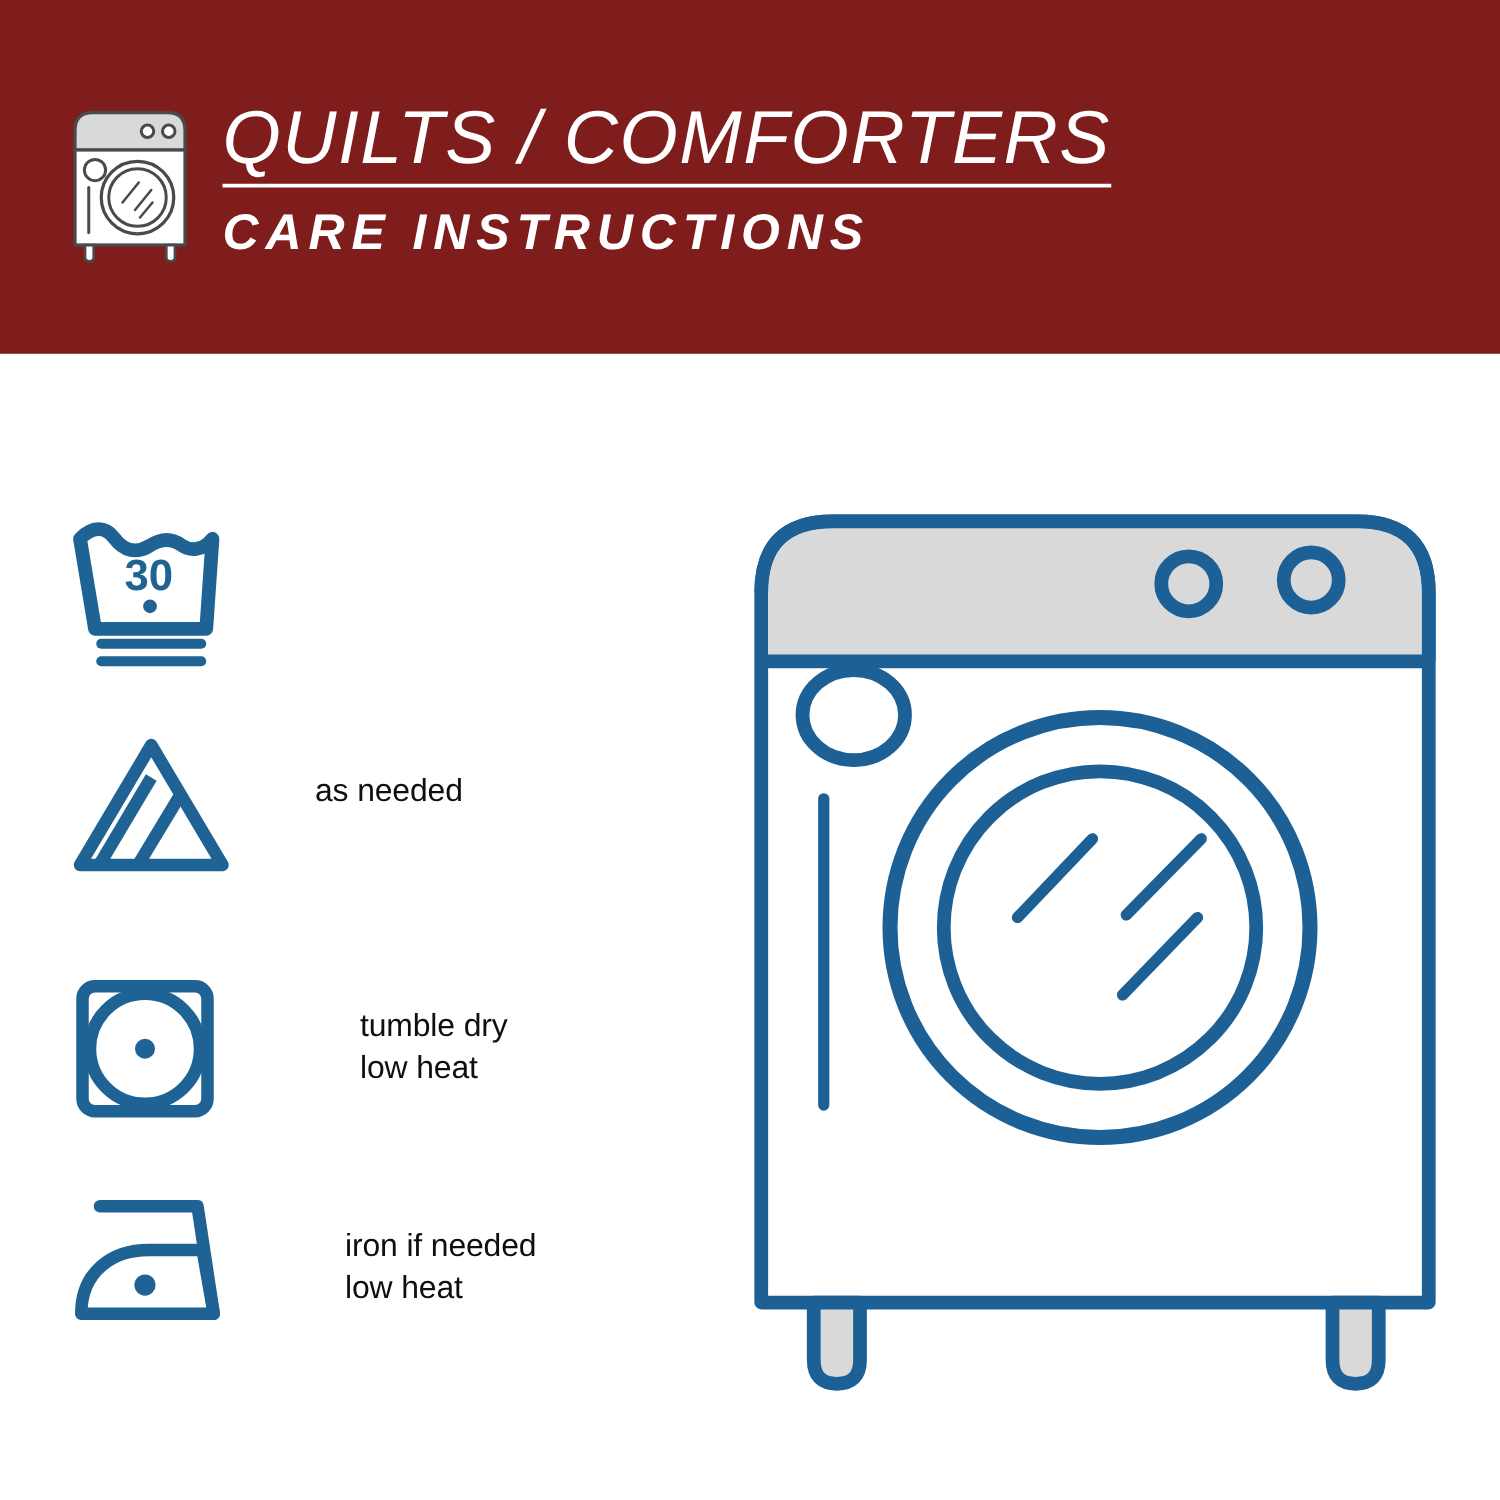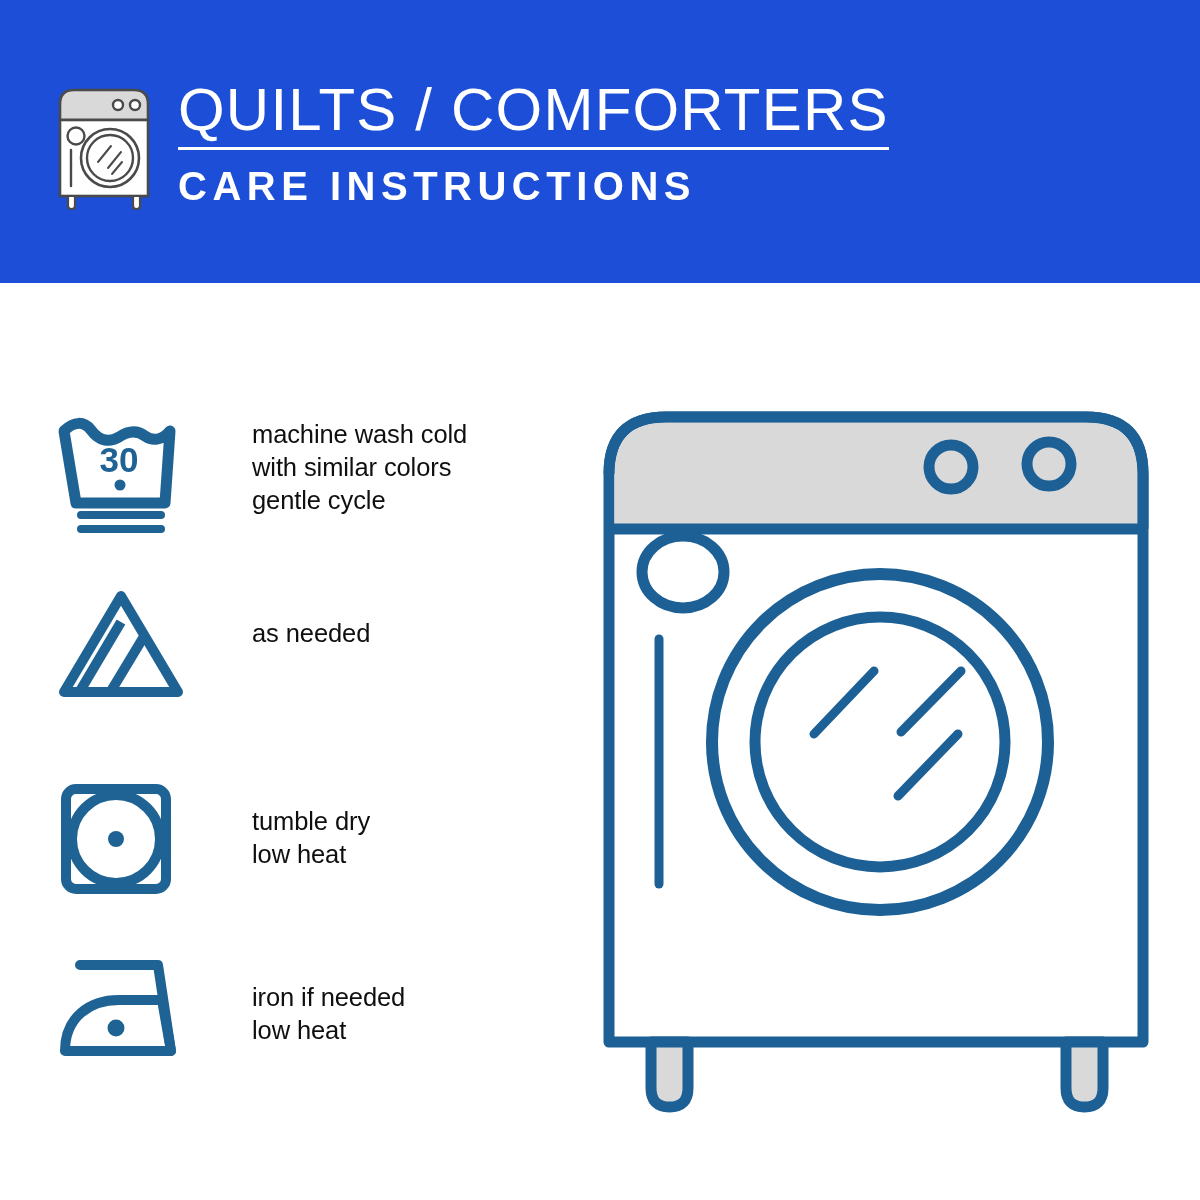--- a/index.html
+++ b/index.html
@@ -20,22 +20,23 @@
     background: #ffffff;
   }
 
   
   #header-band {
     position: absolute;
     left: 0;
     top: 0;
     width: 1200px;
     height: 283px;
-    background: #1d4ed8;
+    background: #7f1d1d;
     box-sizing: border-box;
+    font-style: italic;
   }
   #header-inner {
     position: absolute;
     left: 52px;
     top: 78px;
     display: flex;
     align-items: flex-start;
   }
   #header-logo-icon {
     width: 104px;
@@ -103,22 +104,22 @@
     line-height: 33px;
     font-weight: 500;
     font-family: "Liberation Sans", sans-serif;
     letter-spacing: -0.1px;
   }
   .care-text div { white-space: nowrap; }
 
   
   #care-row-wash   { top: 134px; }
   #care-row-bleach { top: 305px; }
-  #care-row-dry    { top: 500px; }
-  #care-row-iron   { top: 670px; }
+  #care-row-dry    { top: 500px; gap: 36px; }
+  #care-row-iron   { top: 670px; gap: 24px; }
 
   #care-row-wash   .care-text { margin-top: 1px; }
   #care-row-bleach .care-text { margin-top: 29px; }
   #care-row-dry    .care-text { margin-top: 22px; }
   #care-row-iron   .care-text { margin-top: 28px; }
 
   
   #machine-illustration {
     position: absolute;
     left: 596px;
@@ -182,25 +183,20 @@
                    L107 86 L18 86 Z" fill="none" stroke="#1f6394" stroke-width="11" stroke-linejoin="round" stroke-linecap="round"></path>
 
           <text x="61" y="55" text-anchor="middle" font-family="Liberation Sans, sans-serif" font-size="35" font-weight="700" fill="#1f6394">30</text>
 
           <circle cx="62" cy="68" r="5.5" fill="#1f6394"></circle>
 
           <rect x="19" y="94" width="88" height="8" rx="4" fill="#1f6394"></rect>
           <rect x="19" y="108" width="88" height="8" rx="4" fill="#1f6394"></rect>
         </svg>
       </div>
-      <div class="care-text">
-        <div>machine wash cold</div>
-        <div>with similar colors</div>
-        <div>gentle cycle</div>
-      </div>
     </div>
 
     <div class="care-row" id="care-row-bleach">
       <div class="care-symbol">
         <svg width="131" height="112" viewBox="0 0 131 112" xmlns="http://www.w3.org/2000/svg">
 
           <path d="M63 8 L120 104 L6 104 Z" fill="none" stroke="#1f6394" stroke-width="10" stroke-linejoin="round"></path>
 
           <line x1="63" y1="34" x2="22" y2="103" stroke="#1f6394" stroke-width="10" stroke-linecap="butt"></line>
           <line x1="85" y1="50" x2="53" y2="103" stroke="#1f6394" stroke-width="10" stroke-linecap="butt"></line>

